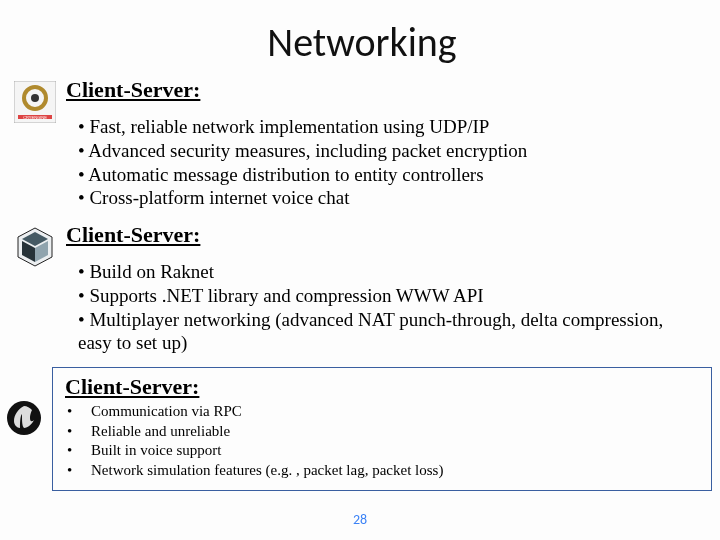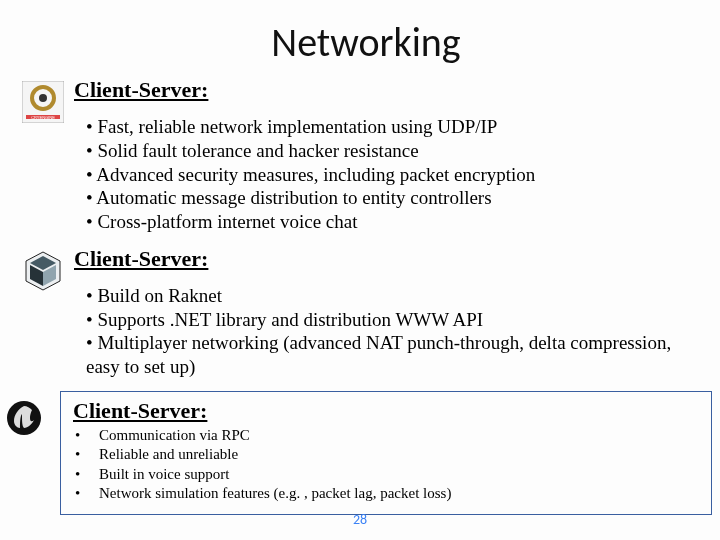--- a/index.html
+++ b/index.html
@@ -10,21 +10,21 @@
     background: #fdfdfd;
     font-family: "Times New Roman", Times, serif;
     position: relative;
     box-sizing: border-box;
     overflow: hidden;
   }
   .slide {
     width: 720px;
     height: 540px;
     position: relative;
-    padding: 18px 0 0 12px;
+    padding: 18px 0 0 4px;
     box-sizing: border-box;
   }
   .title {
     font-family: "Calibri", "Segoe UI", Arial, sans-serif;
     font-size: 40px;
     font-weight: 400;
     color: #111;
     text-align: center;
     margin: 0 0 10px 0;
   }
@@ -110,40 +110,39 @@
         <rect x="0" y="0" width="42" height="42" fill="#f5f5f5" stroke="#888" stroke-width="0.6"></rect>
         <circle cx="21" cy="17" r="11" fill="none" stroke="#b08a2e" stroke-width="4"></circle>
         <circle cx="21" cy="17" r="4" fill="#333"></circle>
         <rect x="4" y="34" width="34" height="4" fill="#d44"></rect>
         <text x="21" y="37.5" font-size="4" text-anchor="middle" fill="#fff" font-family="Arial">CRYENGINE</text>
       </svg>
     </div>
     <div class="section-title">Client-Server:</div>
     <div class="bullets">
       <div>• Fast, reliable network implementation using UDP/IP</div>
-      <div>• Solid fault tolerance and hacker resistance</div>
       <div>• Advanced security measures, including packet encryption</div>
       <div>• Automatic message distribution to entity controllers</div>
       <div>• Cross-platform internet voice chat</div>
     </div>
   </div>
 
   <div class="section">
     <div class="icon" style="top:4px;">
       <svg viewBox="0 0 42 42">
         <polygon points="21,2 38,11 38,31 21,40 4,31 4,11" fill="#eceff1" stroke="#222" stroke-width="1"></polygon>
         <polygon points="21,6 34,13 21,20 8,13" fill="#455a64"></polygon>
         <polygon points="21,22 34,15 34,29 21,36" fill="#90a4ae"></polygon>
         <polygon points="21,22 8,15 8,29 21,36" fill="#263238"></polygon>
       </svg>
     </div>
     <div class="section-title">Client-Server:</div>
     <div class="bullets">
       <div>• Build on Raknet</div>
-      <div>• Supports .NET library and distribution WWW API</div>
+      <div>• Supports .NET library and compression WWW API</div>
       <div>• Multiplayer networking (advanced NAT punch-through, delta compression, easy to set up)</div>
     </div>
   </div>
 
   <div class="icon3">
     <svg viewBox="0 0 36 36">
       <circle cx="18" cy="18" r="17" fill="#111"></circle>
       <path d="M18 6 C12 9 8 15 8 21 C8 25 11 28 14 28 C14 24 14 16 16 14 C16 21 16 26 18 28 C22 28 26 24 28 20 C26 22 24 22 24 18 C24 14 26 10 26 10 C24 8 21 6 18 6 Z" fill="#ddd"></path>
     </svg>
   </div>

